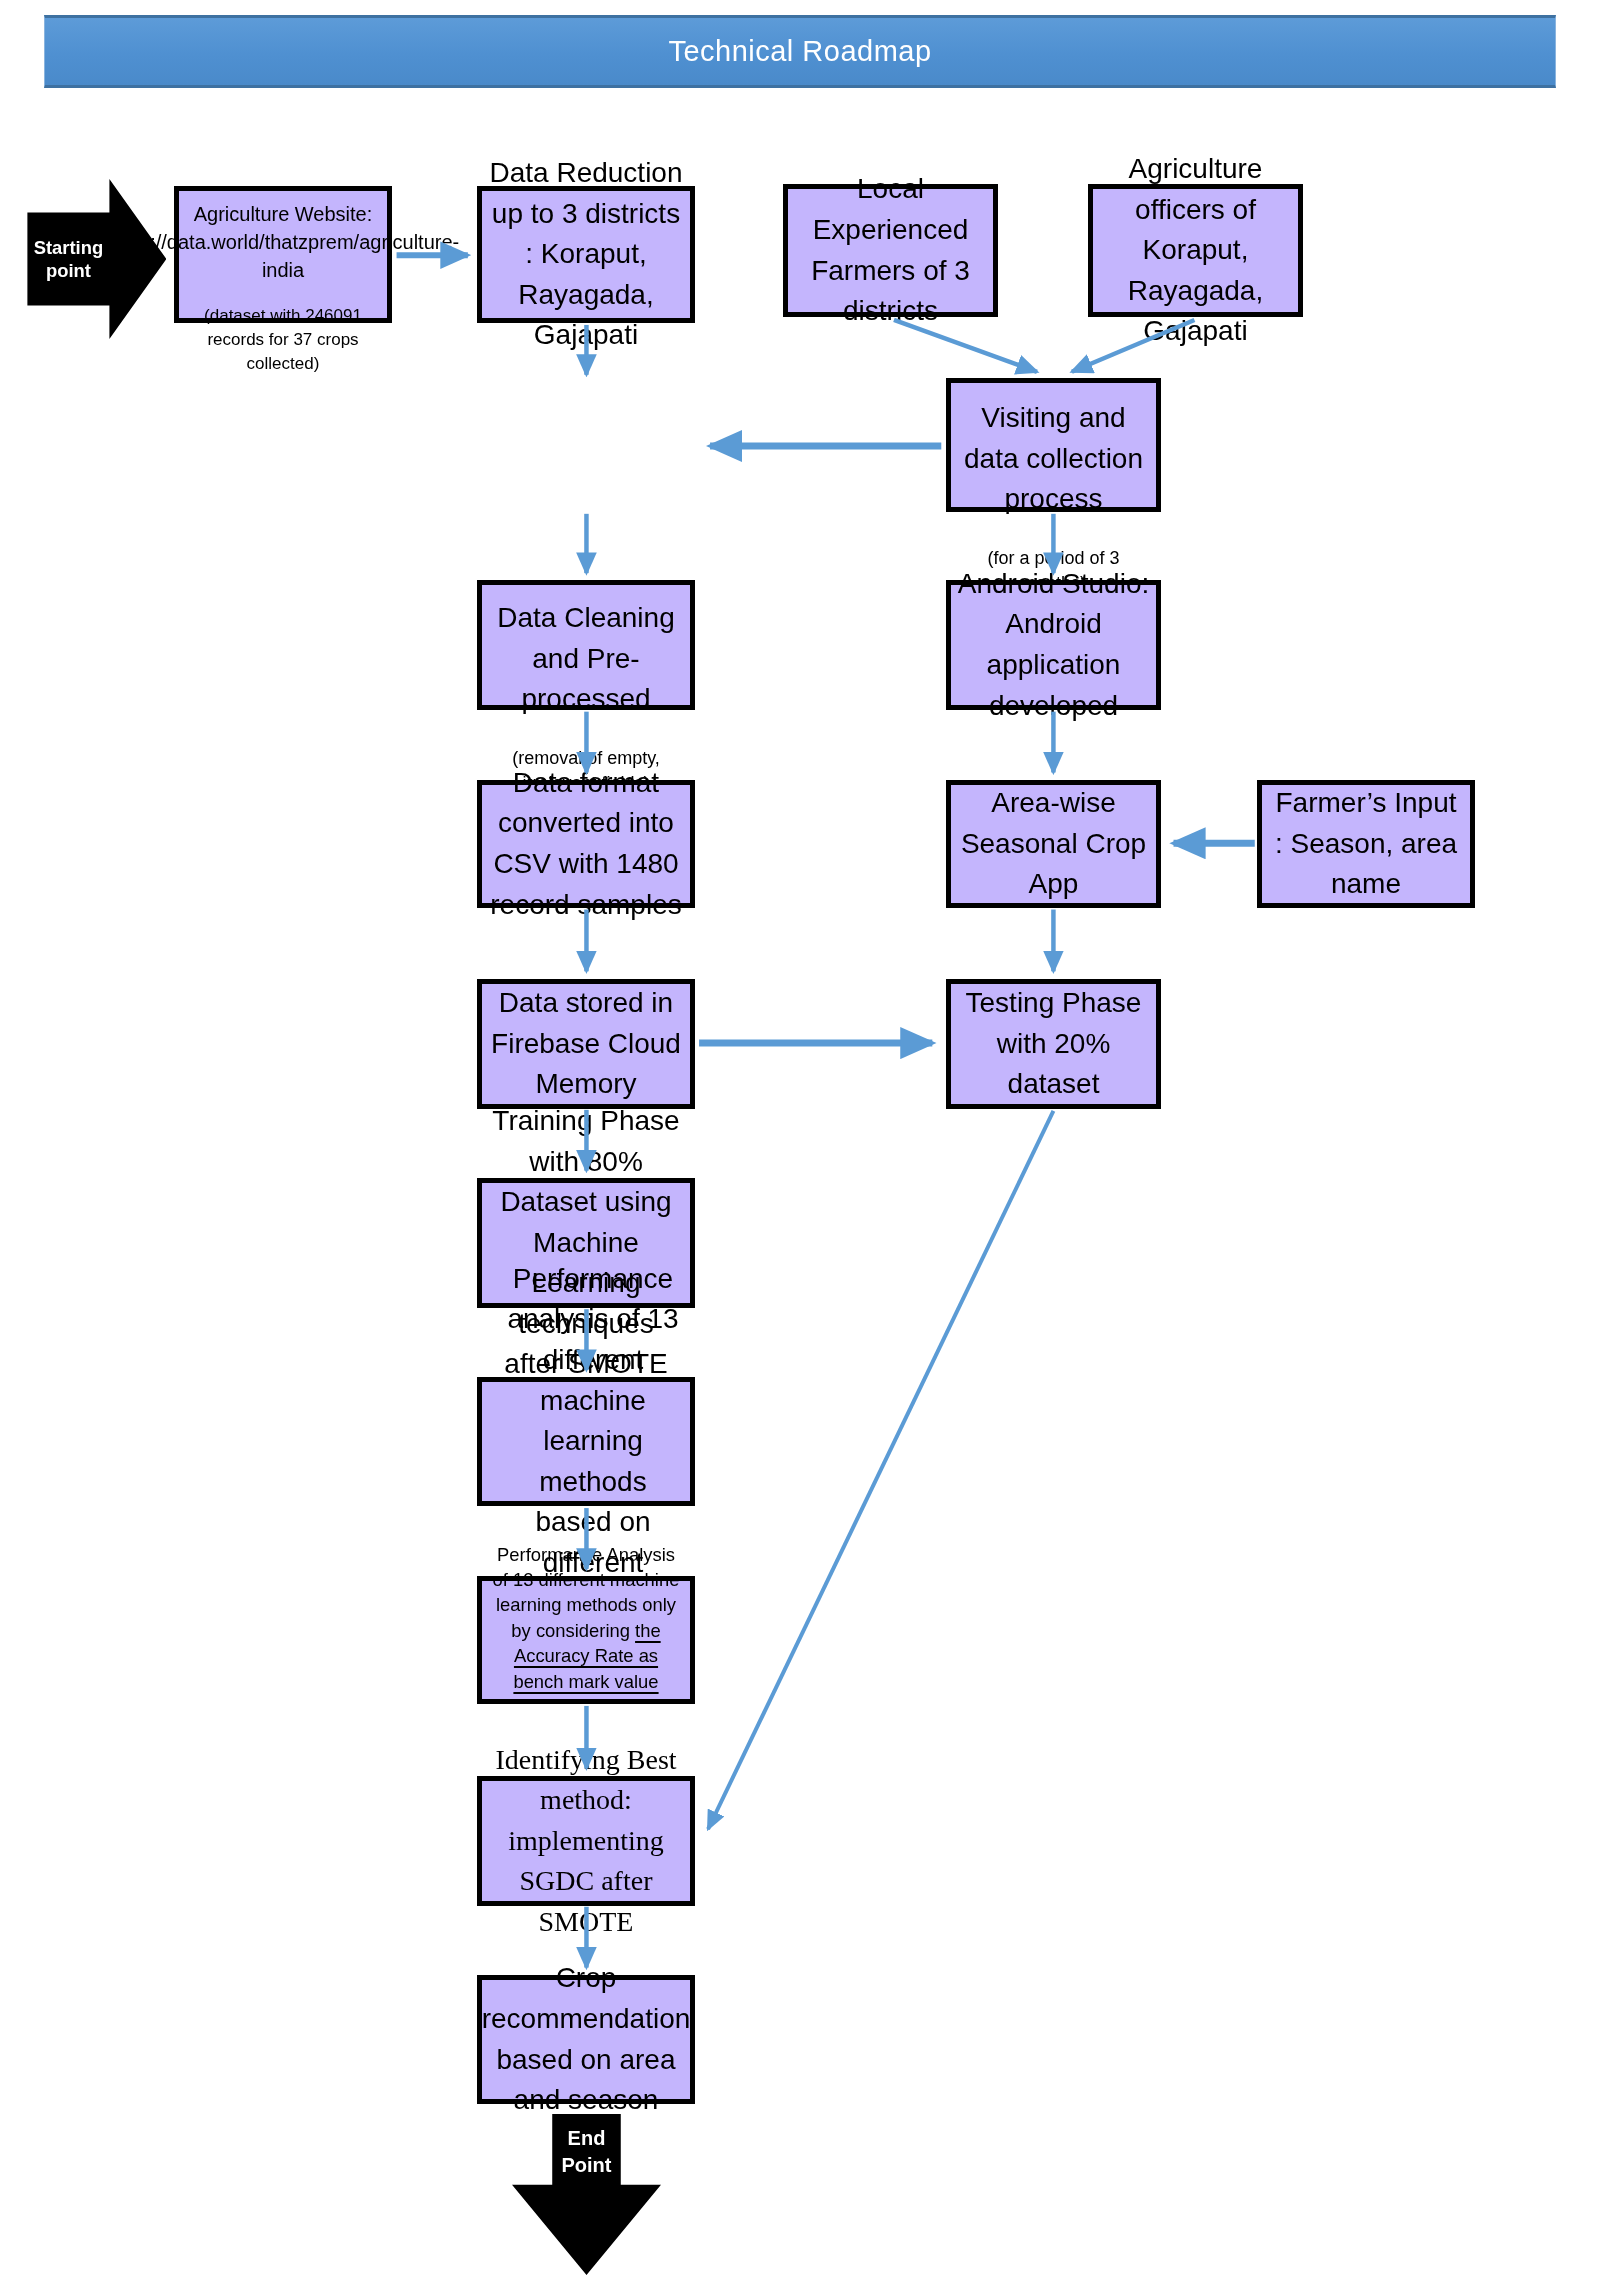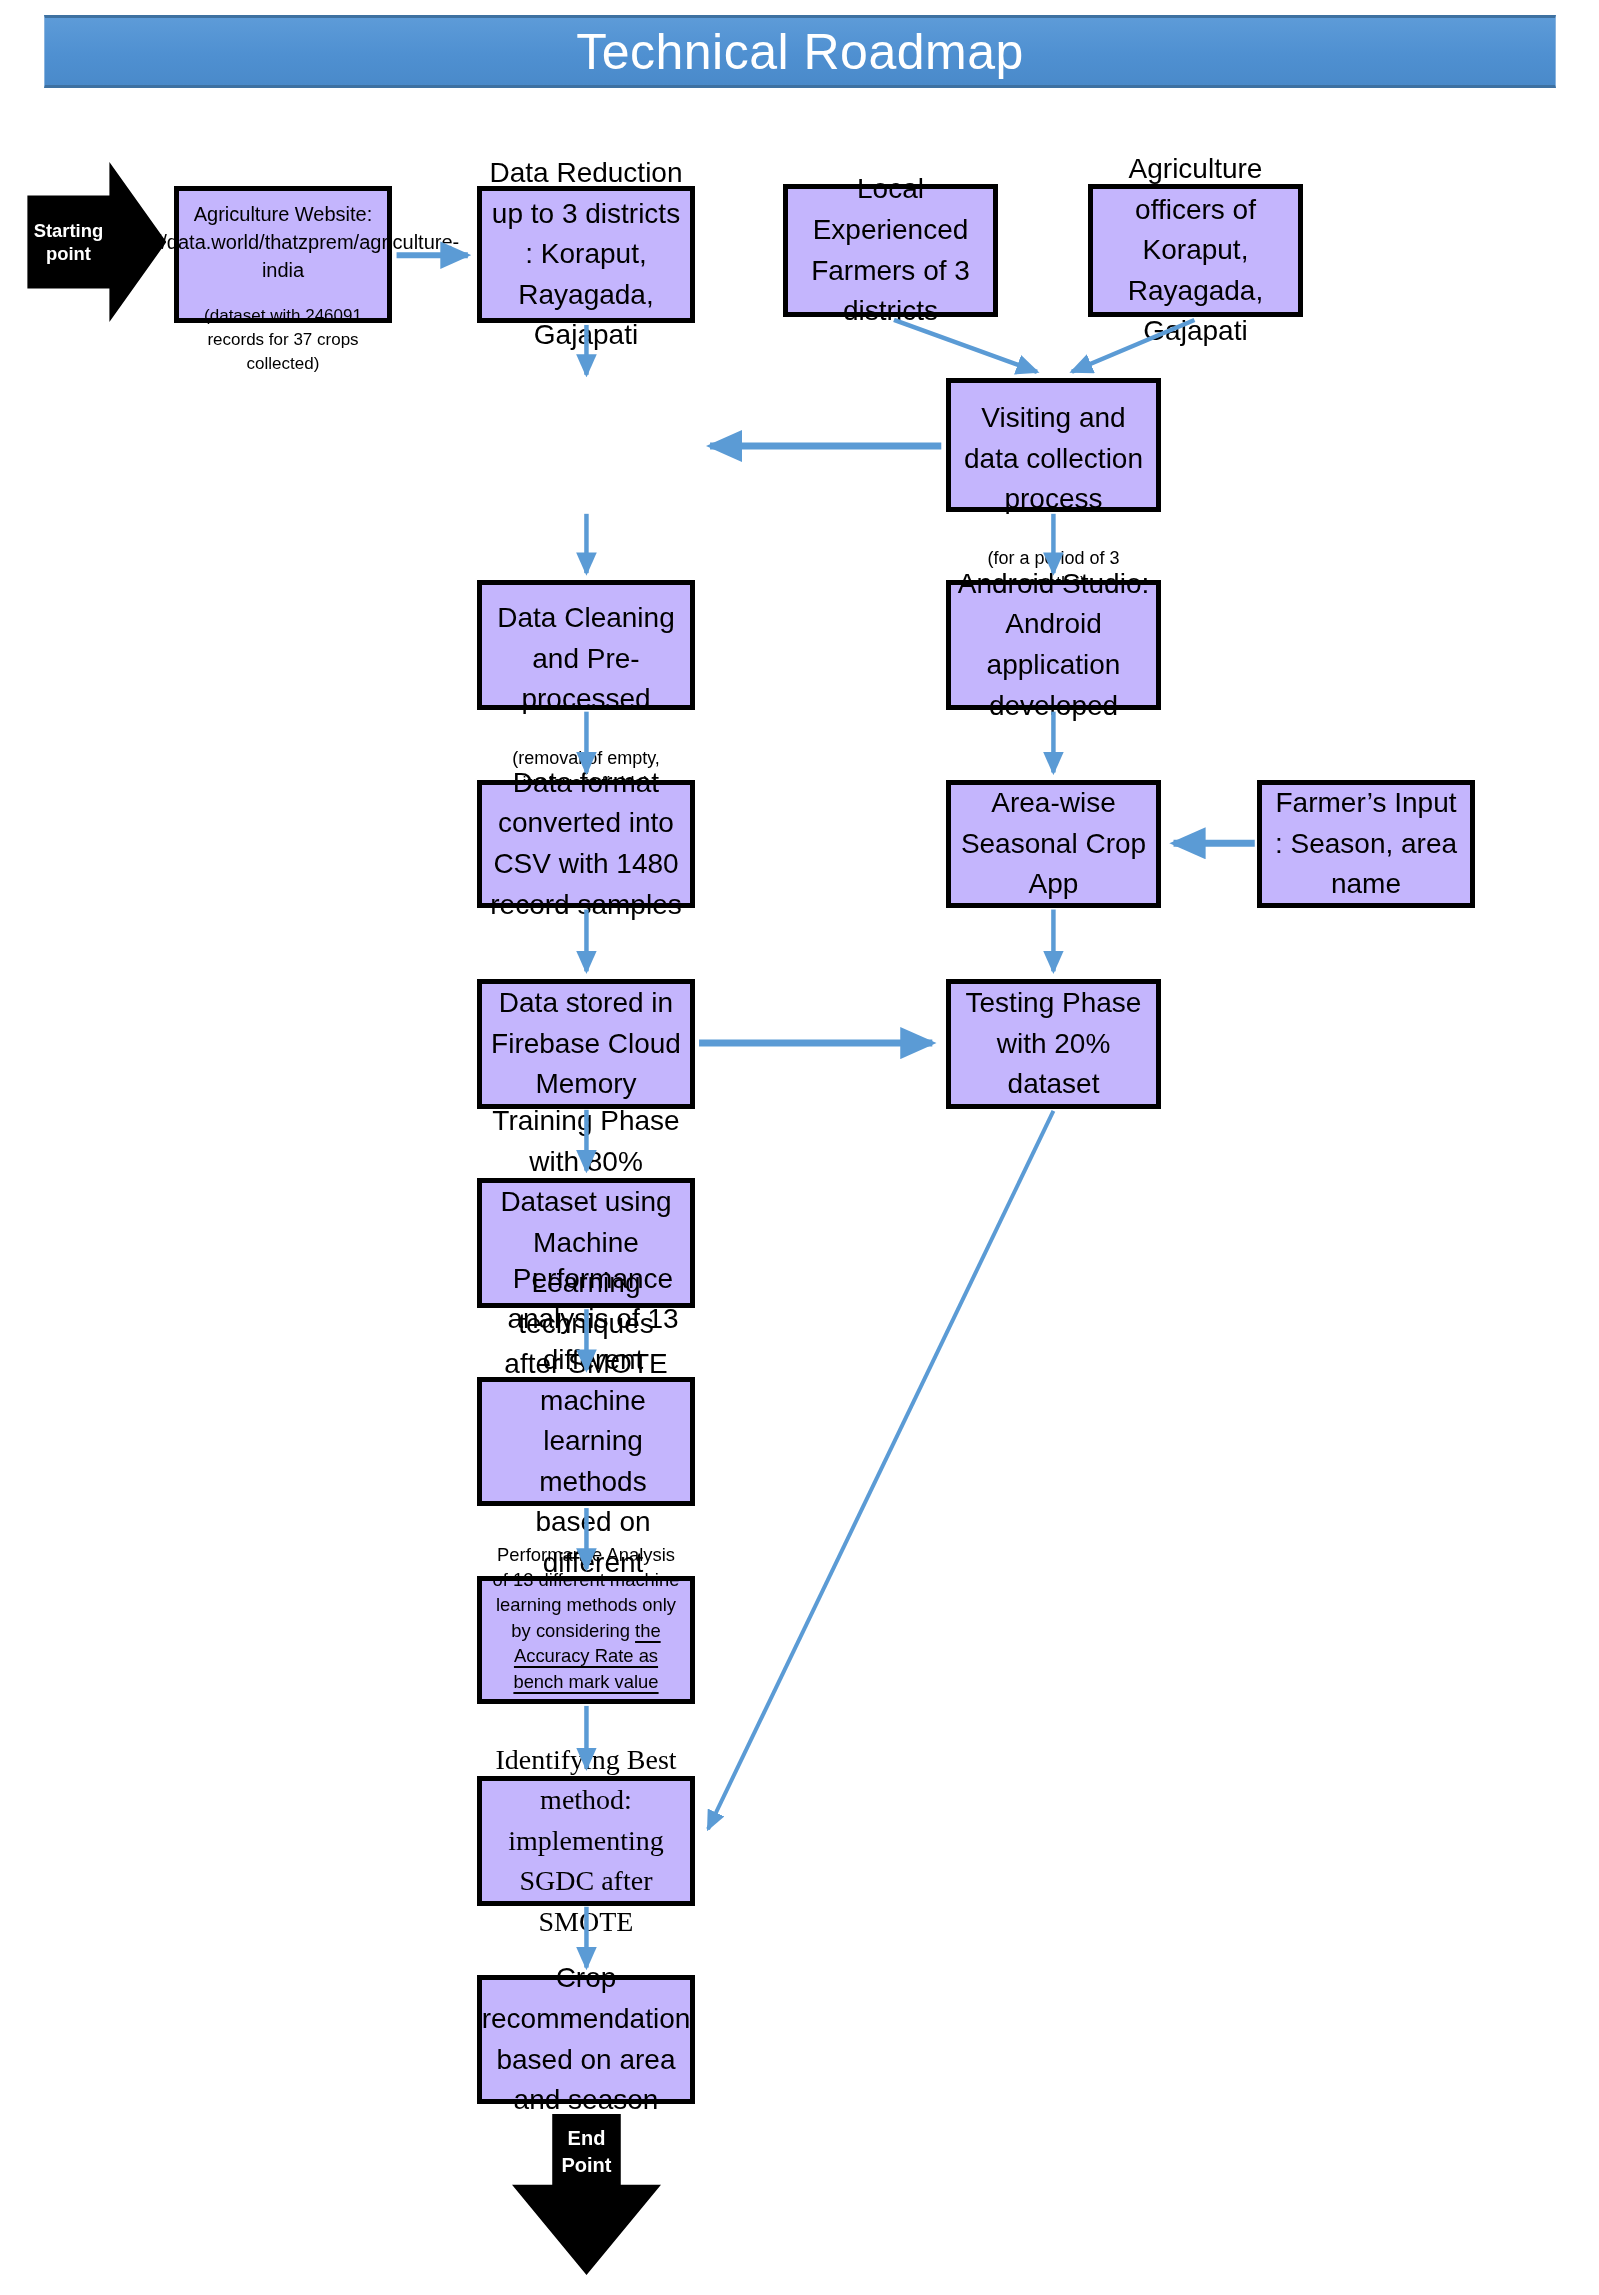--- a/index.html
+++ b/index.html
@@ -8,39 +8,39 @@
     font-family:"Liberation Sans", sans-serif;color:#000;
   }
   
   .titlebar{
     position:absolute;left:44px;top:15px;width:1512px;height:73px;
     box-sizing:border-box;
     background:linear-gradient(180deg,#5d9bd8 0%,#4f90d1 55%,#4a8aca 100%);
     border-top:3.5px solid #3e71a1;border-bottom:3.5px solid #3e71a1;
     border-left:1.5px solid #8ab4de;border-right:1.5px solid #8ab4de;
     display:flex;align-items:center;justify-content:center;
-    color:#ffffff;font-size:50px;letter-spacing:0.5px;
+    color:#ffffff;font-size:29px;letter-spacing:0.5px;
   }
   
   .box{
     position:absolute;background:#c4b5fd;border:5px solid #000000;
     box-sizing:border-box;display:flex;flex-direction:column;
     align-items:center;justify-content:center;text-align:center;
     padding:5px 6px;
   }
   .box p{margin:0;font-size:28px;line-height:1.45;}
   .box p.note{font-size:17px;line-height:1.4;}
   .box.top{justify-content:flex-start;}
   .box.f40 p.main{font-size:20px;line-height:1.4;}
   .box.small p{font-size:18.4px;line-height:1.38;}
   .u{text-decoration:underline;text-decoration-thickness:1.5px;text-underline-offset:4px;}
   
   .shape{position:absolute;background:#000000;color:#ffffff;font-weight:bold;}
   .shape .shape-label{position:absolute;display:flex;align-items:center;justify-content:center;text-align:center;}
-  .start{left:27.4px;top:162px;width:139px;height:160px;
+  .start{left:27.4px;top:179px;width:139px;height:160px;
     -webkit-clip-path:polygon(0 21%,59% 21%,59% 0,100% 50%,59% 100%,59% 79%,0 79%);
     clip-path:polygon(0 21%,59% 21%,59% 0,100% 50%,59% 100%,59% 79%,0 79%);}
   .start .shape-label{left:0;top:21%;width:59%;height:58%;font-size:18.4px;line-height:1.25;}
   .end{left:512px;top:2114px;width:149px;height:161px;
     -webkit-clip-path:polygon(27% 0,73% 0,73% 44%,100% 44%,50% 100%,0 44%,27% 44%);
     clip-path:polygon(27% 0,73% 0,73% 44%,100% 44%,50% 100%,0 44%,27% 44%);}
   .end .shape-label{left:20%;top:7%;width:60%;font-size:20px;line-height:1.35;}
   
   svg.arrows{position:absolute;left:0;top:0;width:1600px;height:2295px;pointer-events:none;}
   svg.arrows line{stroke:#5B9BD5;fill:none;}

